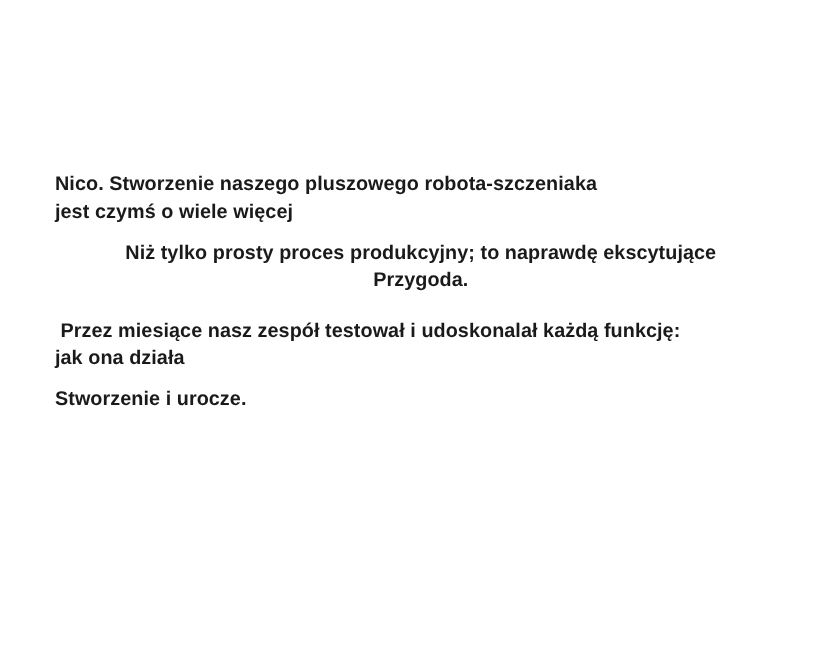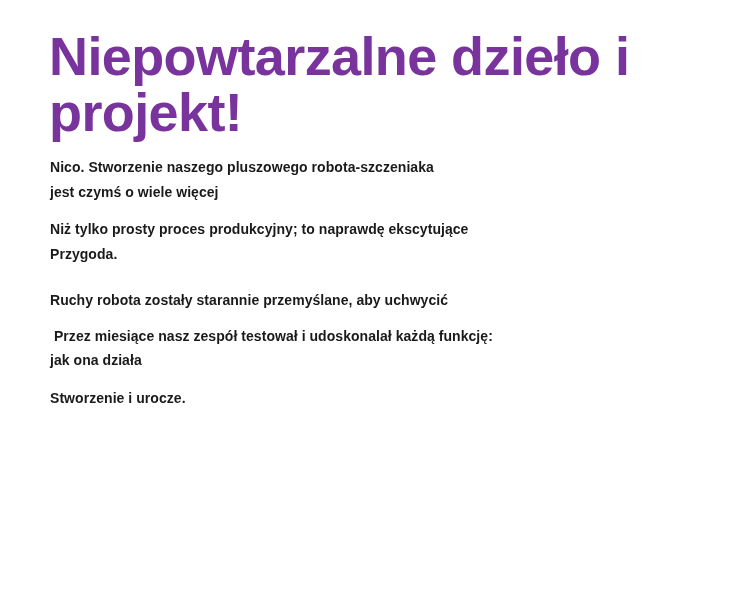--- a/index.html
+++ b/index.html
@@ -38,57 +38,56 @@
   #body-copy {
     position: absolute;
     left: 50px;
     top: 155px;
     width: 665px;
   }
   .para {
     margin: 0 0 14px 0;
     font-family: "Liberation Sans", sans-serif;
     font-weight: 700;
-    font-size: 14px;
+    font-size: 18px;
     line-height: 24.5px;
     color: #1a1a1a;
     white-space: pre-wrap;
     letter-spacing: 0.05px;
   }
   .para.gap-large {
     margin-bottom: 22px;
+    text-align: center;
   }
   .para.gap-small {
     margin-bottom: 11px;
   }
   .para.tight {
     margin-bottom: 13px;
   }
   .para:last-child {
     margin-bottom: 0;
   }
 </style>
 </head>
 <body>
 
 <div id="page">
 
-  <h1 id="title">Niepowtarzalne dzieło i projekt!</h1>
 
   <div id="body-copy">
 
     <p class="para tight">Nico. Stworzenie naszego pluszowego robota-szczeniaka
 jest czymś o wiele więcej</p>
 
     <p class="para gap-large">Niż tylko prosty proces produkcyjny; to naprawdę ekscytujące
 Przygoda.</p>
 
 
 
-    <p class="para gap-small">Ruchy robota zostały starannie przemyślane, aby uchwycić</p>
 
 
     <p class="para tight"> Przez miesiące nasz zespół testował i udoskonalał każdą funkcję:
 jak ona działa</p>
 
 
     <p class="para">Stworzenie i urocze.</p>
 
   </div>
 

